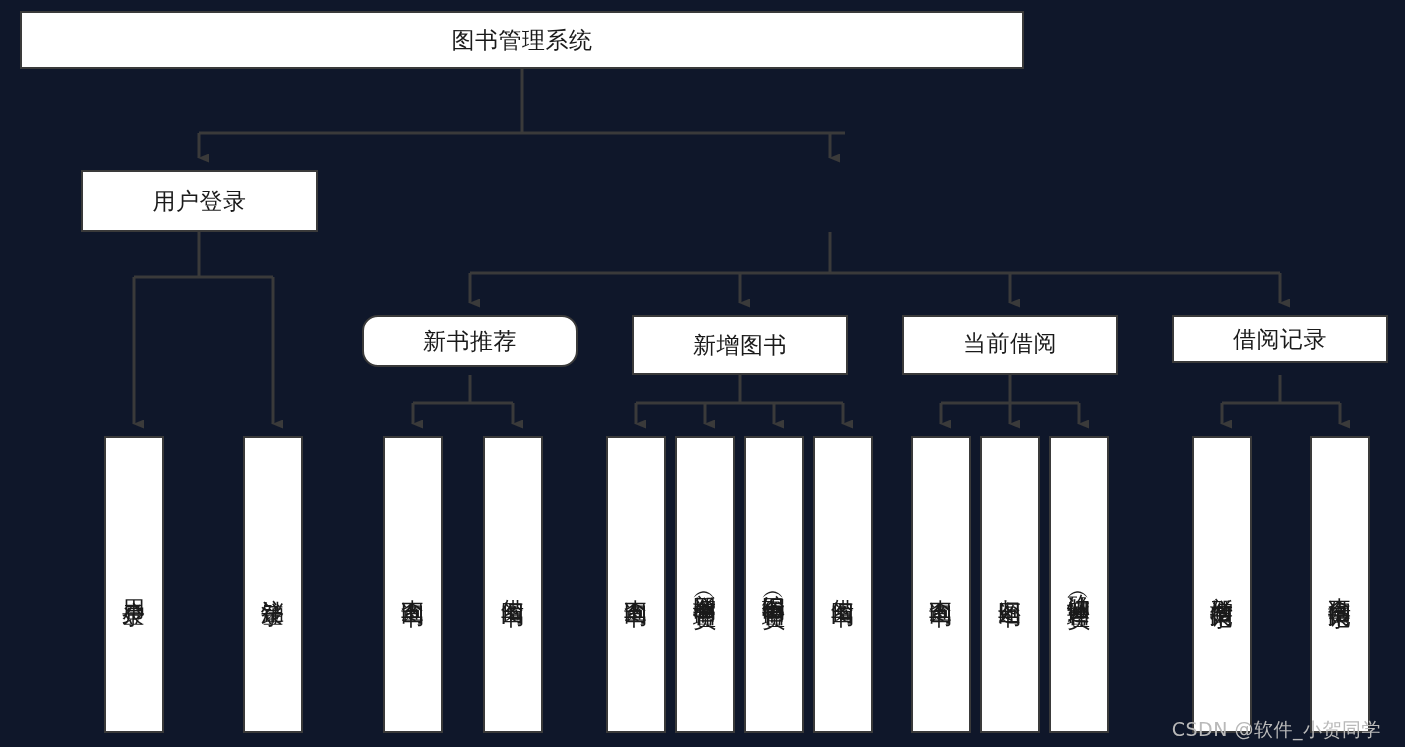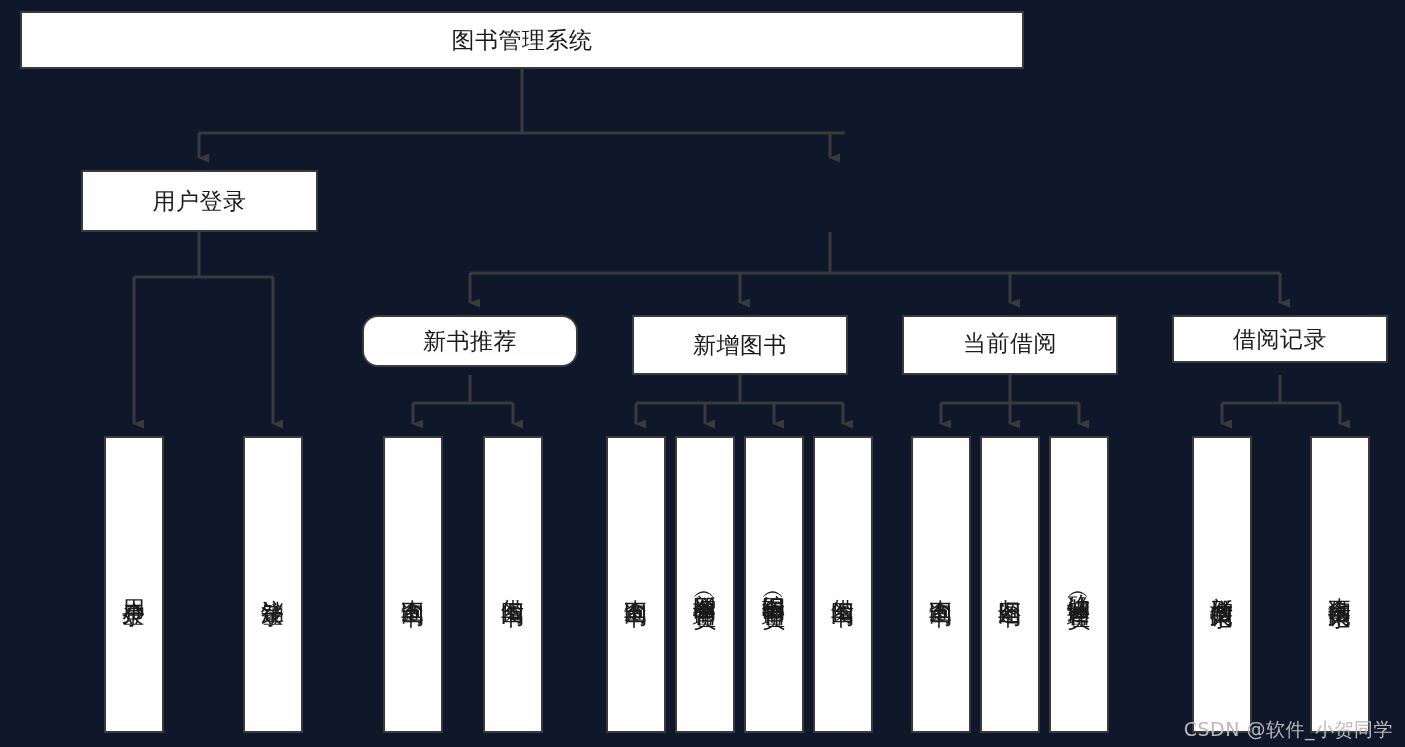--- a/index.html
+++ b/index.html
@@ -55,21 +55,21 @@
   .node.vertical .node-label {
     writing-mode: vertical-rl;
     text-orientation: upright;
     font-size: 23px;
     line-height: 1.22;
     letter-spacing: 2px;
     white-space: nowrap;
   }
   #watermark {
     position: absolute;
-    right: 12px;
+    right: 24px;
     bottom: 4px;
     font-size: 19px;
     color: #b9b9b9;
     letter-spacing: 0.5px;
     z-index: 5;
     white-space: nowrap;
   }
 </style>
 </head>
 <body>

